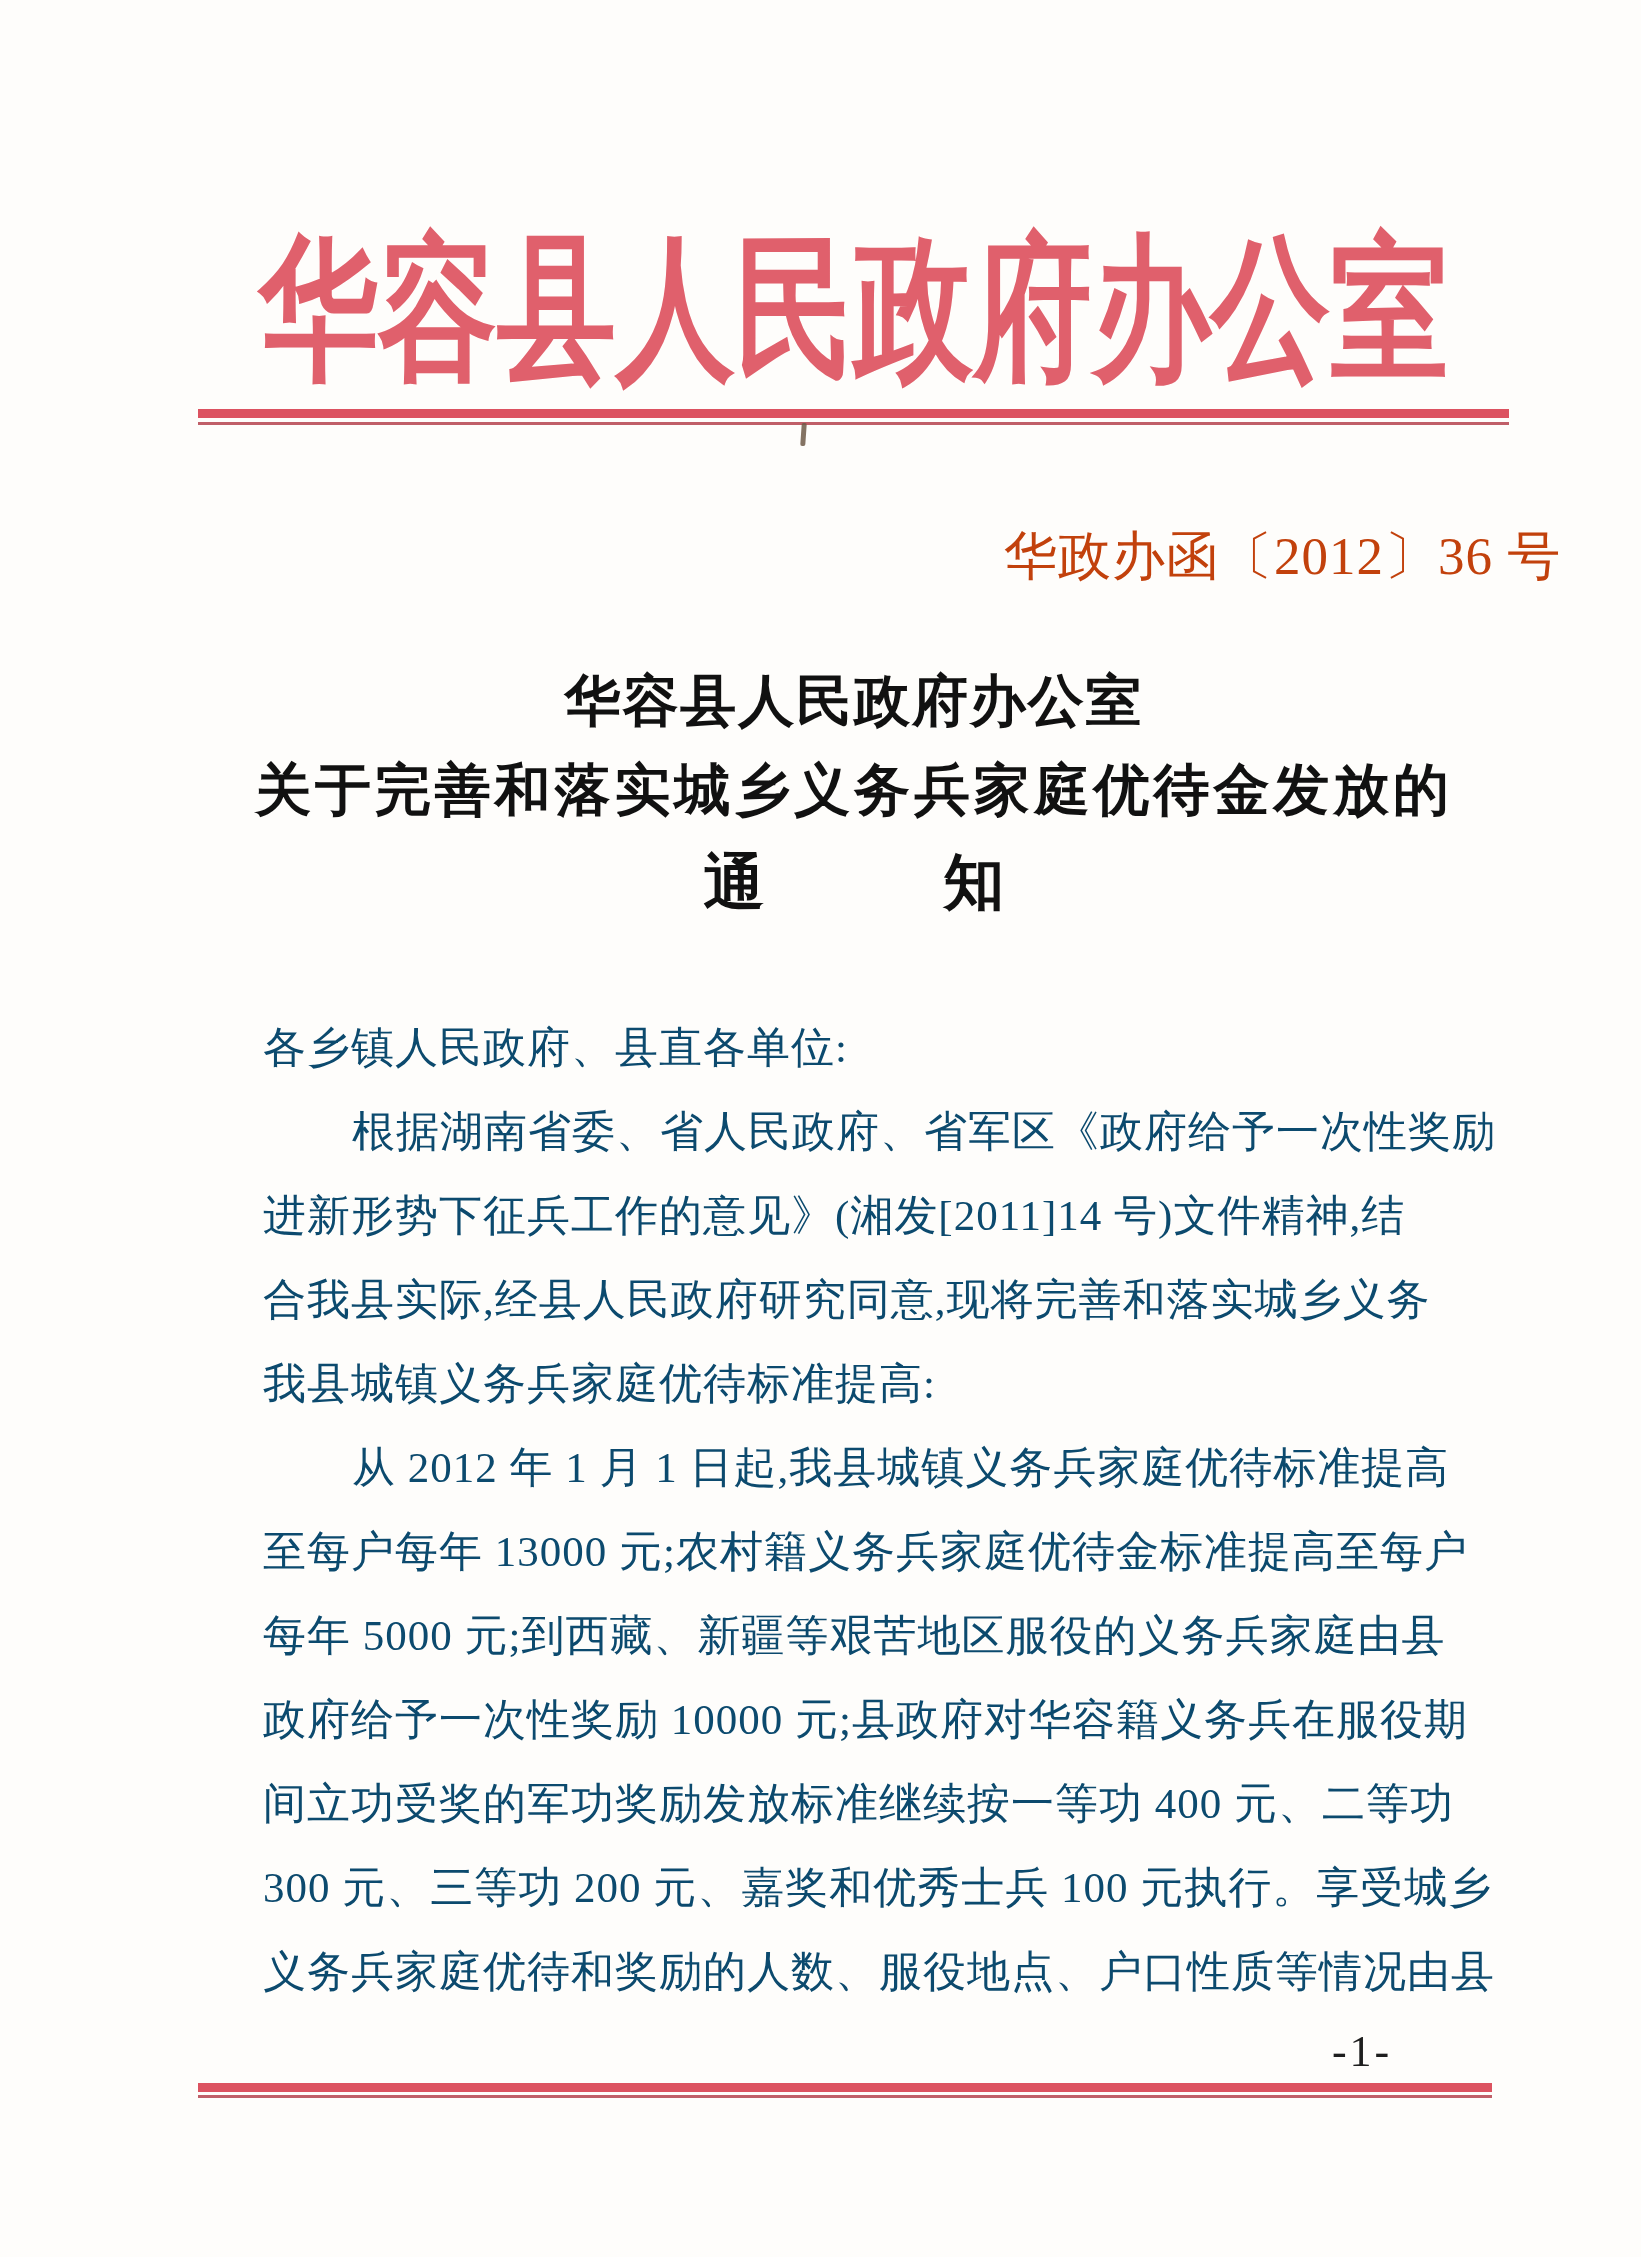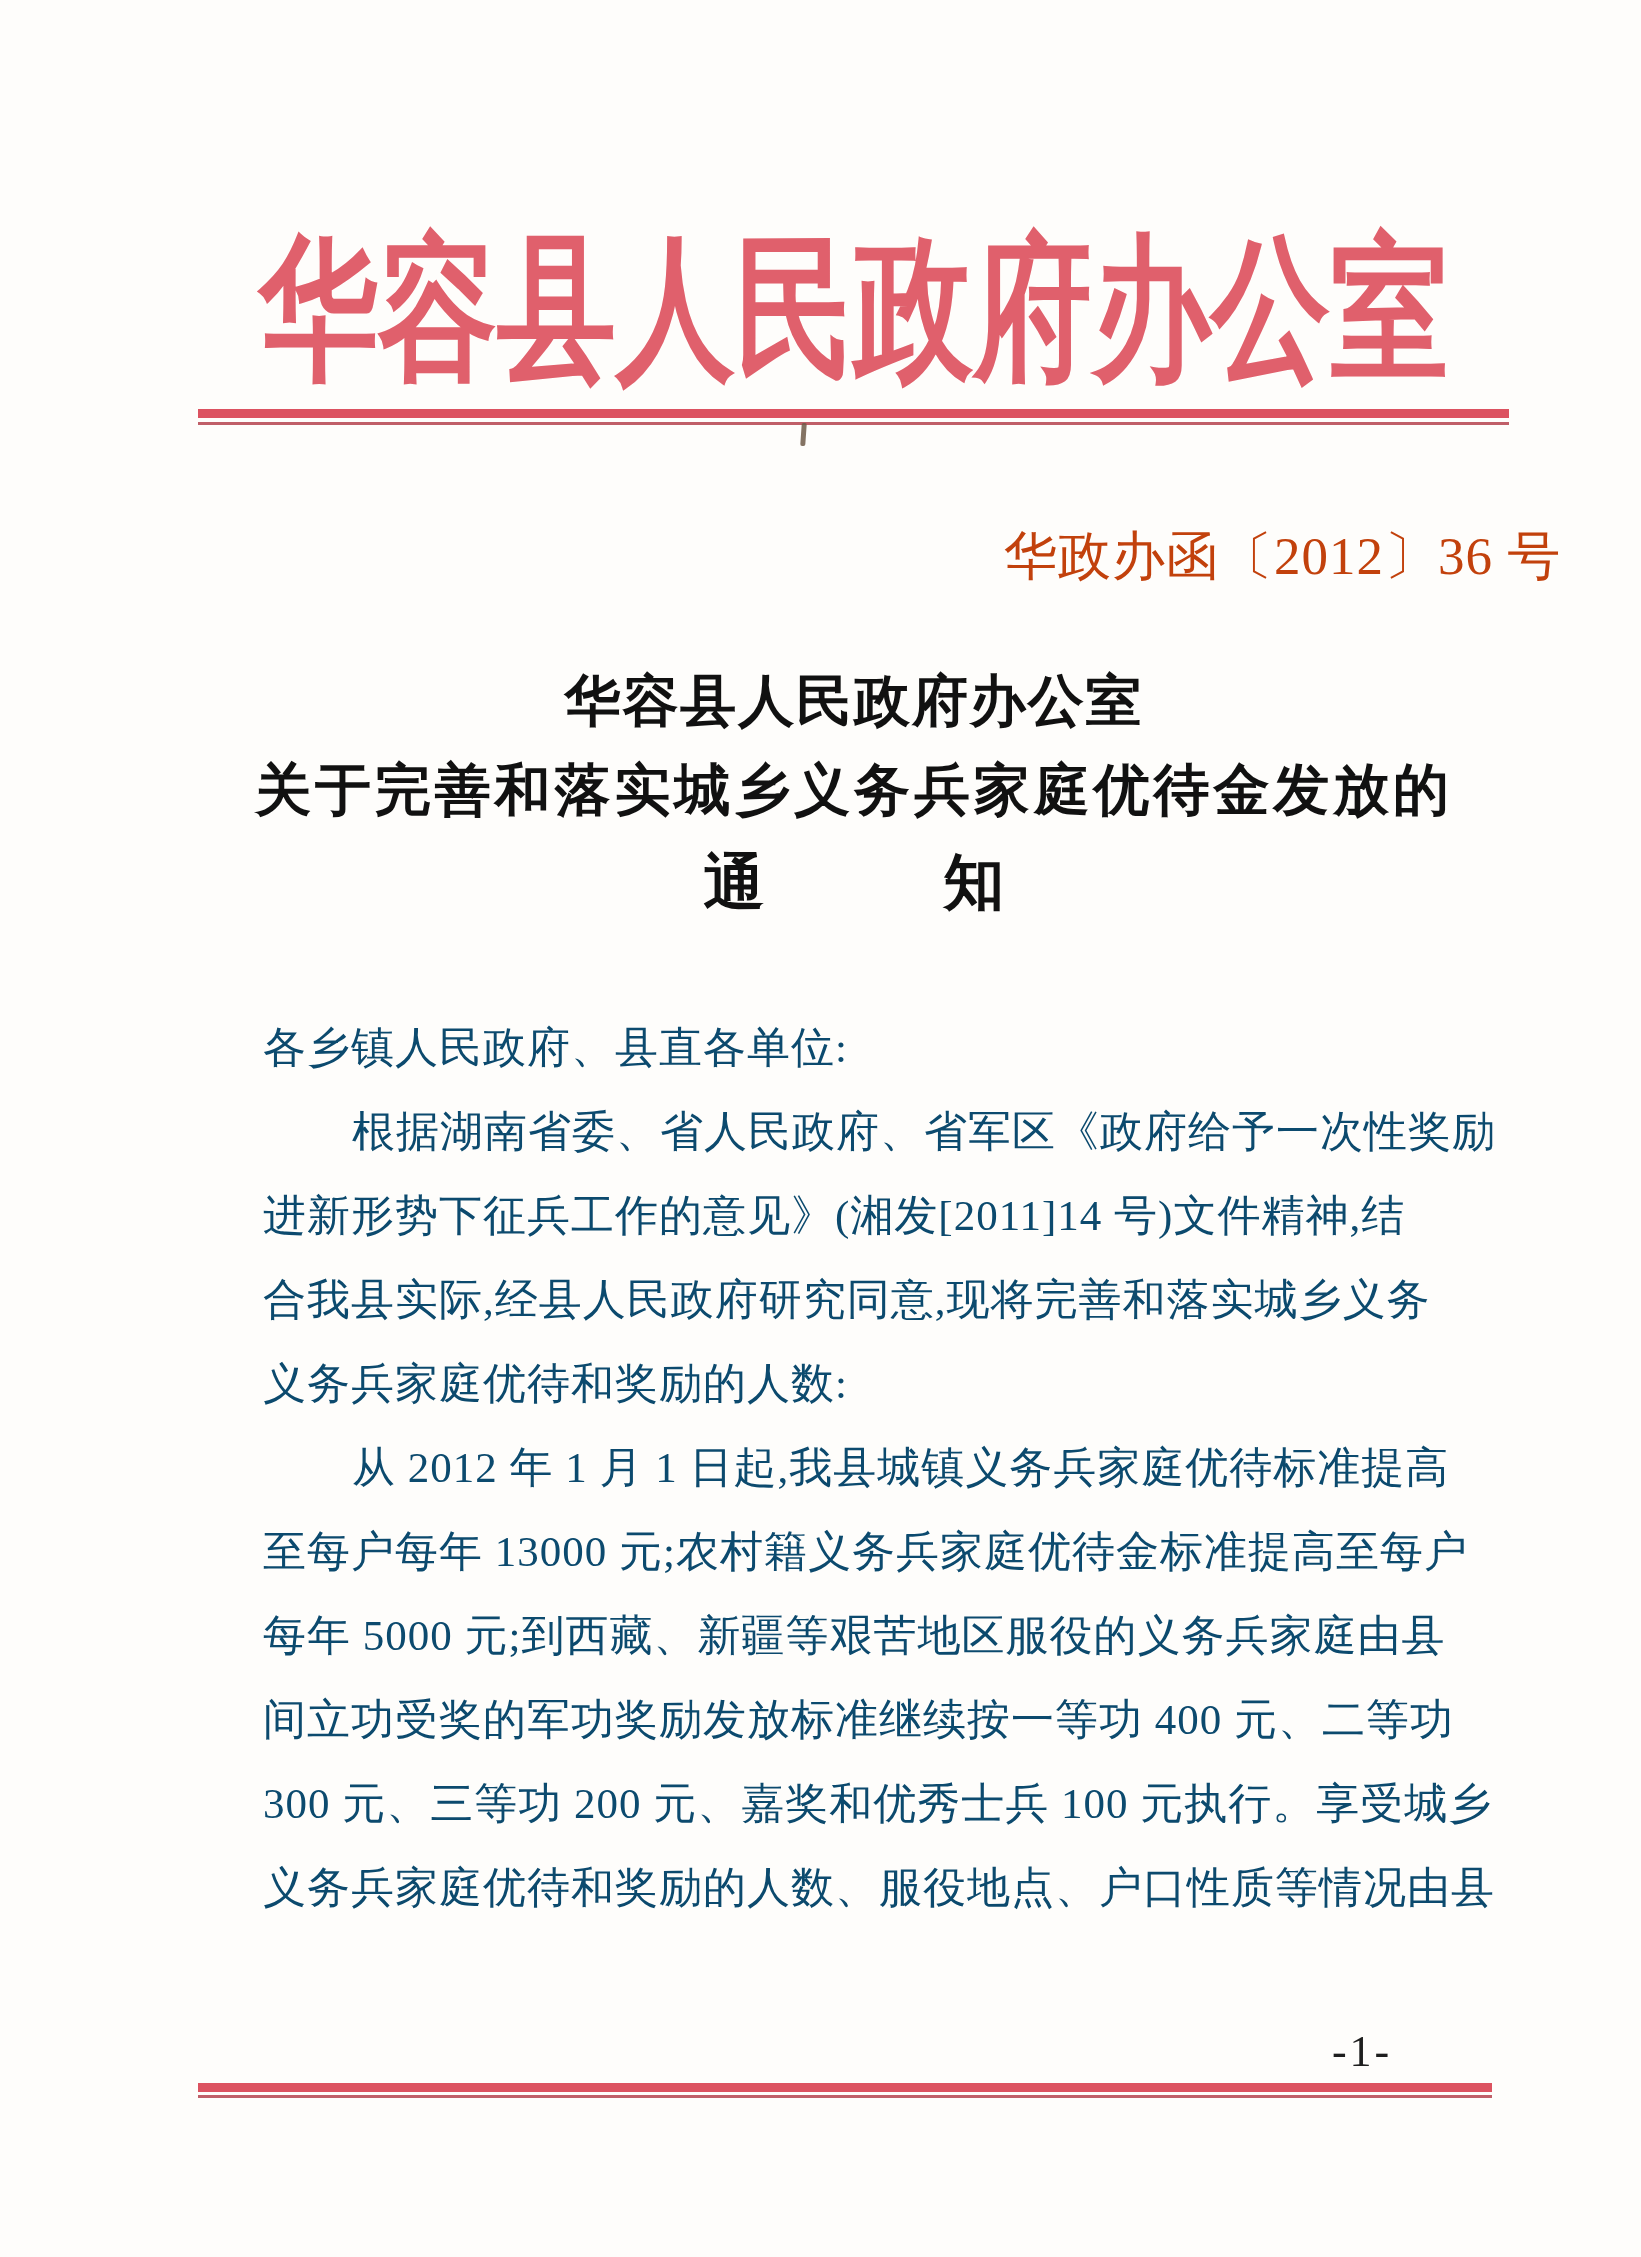--- a/index.html
+++ b/index.html
@@ -146,24 +146,25 @@
   <div class="title-line title-line3">
     <span>通</span>
     <span>知</span>
   </div>
 
   <div class="body-text">
     <div class="line">各乡镇人民政府、县直各单位:</div>
     <div class="line indent">根据湖南省委、省人民政府、省军区《政府给予一次性奖励</div>
     <div class="line">进新形势下征兵工作的意见》(湘发[2011]14 号)文件精神,结</div>
     <div class="line">合我县实际,经县人民政府研究同意,现将完善和落实城乡义务</div>
-    <div class="line">义务兵家庭优待和奖励的人数:</div>
+    <div class="line">我县城镇义务兵家庭优待标准提高:</div>
     <div class="line indent">从 2012 年 1 月 1 日起,我县城镇义务兵家庭优待标准提高</div>
     <div class="line">至每户每年 13000 元;农村籍义务兵家庭优待金标准提高至每户</div>
     <div class="line">每年 5000 元;到西藏、新疆等艰苦地区服役的义务兵家庭由县</div>
+    <div class="line">政府给予一次性奖励 10000 元;县政府对华容籍义务兵在服役期</div>
     <div class="line">间立功受奖的军功奖励发放标准继续按一等功 400 元、二等功</div>
     <div class="line">300 元、三等功 200 元、嘉奖和优秀士兵 100 元执行。享受城乡</div>
     <div class="line">义务兵家庭优待和奖励的人数、服役地点、户口性质等情况由县</div>
   </div>
 
   <div class="page-number">-1-</div>
 
   <div class="rule rule-thick-bottom" style="background:#dc5260;"></div>
   <div class="rule rule-thin-bottom" style="background:#c05f68;"></div>
 

